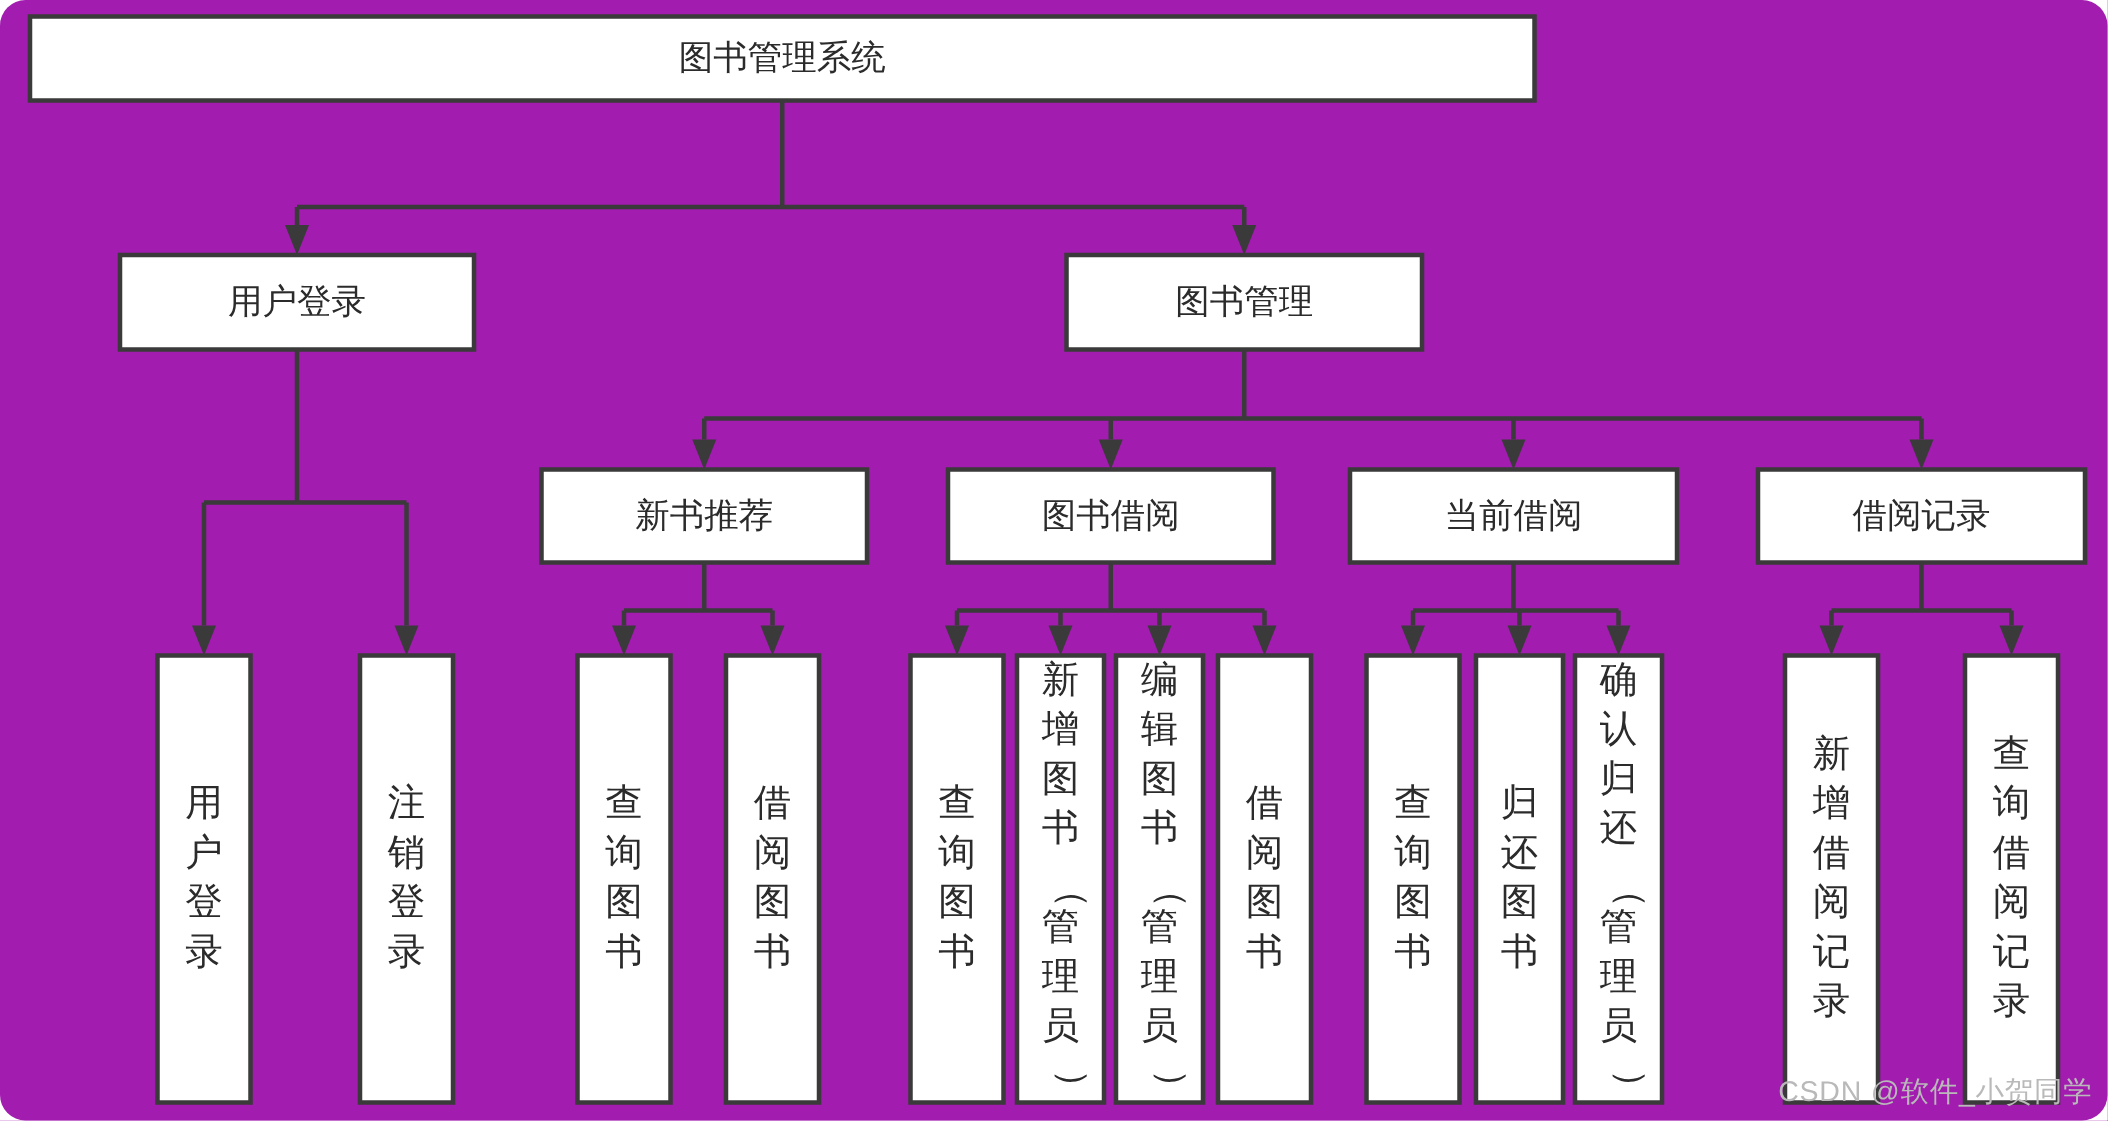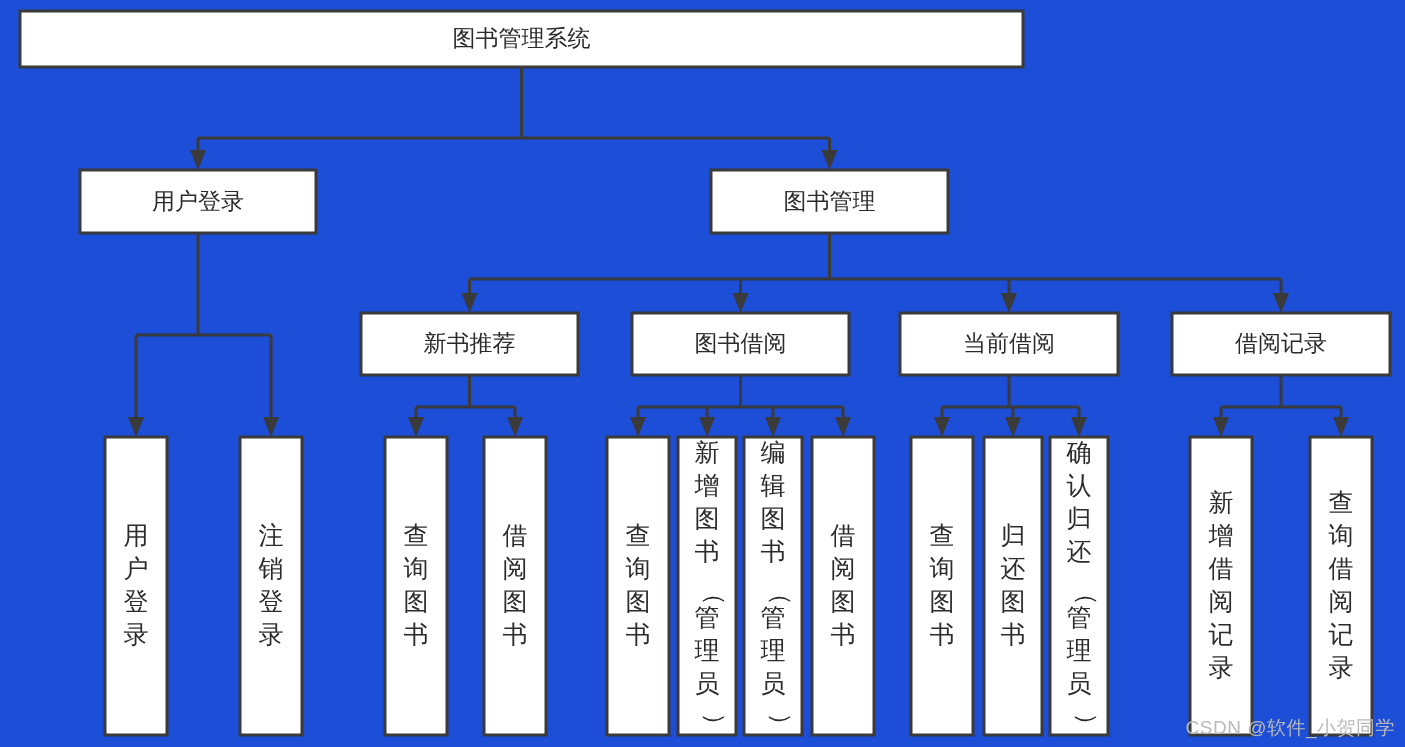--- a/index.html
+++ b/index.html
@@ -2,21 +2,21 @@
 <html><head>
 <meta charset="utf-8">
 <title>图书管理系统 功能结构图</title>
 <style>
   html,body{margin:0;padding:0;background:#ffffff;}
   body{
     width:1405px;height:747px;overflow:hidden;
     font-family:"Liberation Sans","DejaVu Sans",sans-serif;
     -webkit-font-smoothing:antialiased;
   }
-  #diagram-root{position:relative;width:1405px;height:747px;background:#1d4ed8;}
+  #diagram-root{position:relative;width:1405px;height:747px;background:#a21caf;border-radius:17px;}
   svg#flow{position:absolute;left:0;top:0;width:1405px;height:747px;display:block;}
   .node-rect{fill:#ffffff;stroke:#3a3a3a;stroke-width:3;}
   .link{stroke:#3a3a3a;stroke-width:3;fill:none;stroke-linecap:butt;}
   .arrow-head{fill:#3a3a3a;stroke:none;}
   .node-label{
     font-family:"Liberation Sans","DejaVu Sans",sans-serif;
     fill:#2b2b2b;font-size:23px;text-anchor:middle;
     dominant-baseline:middle;
   }
   .leaf-label-char{

